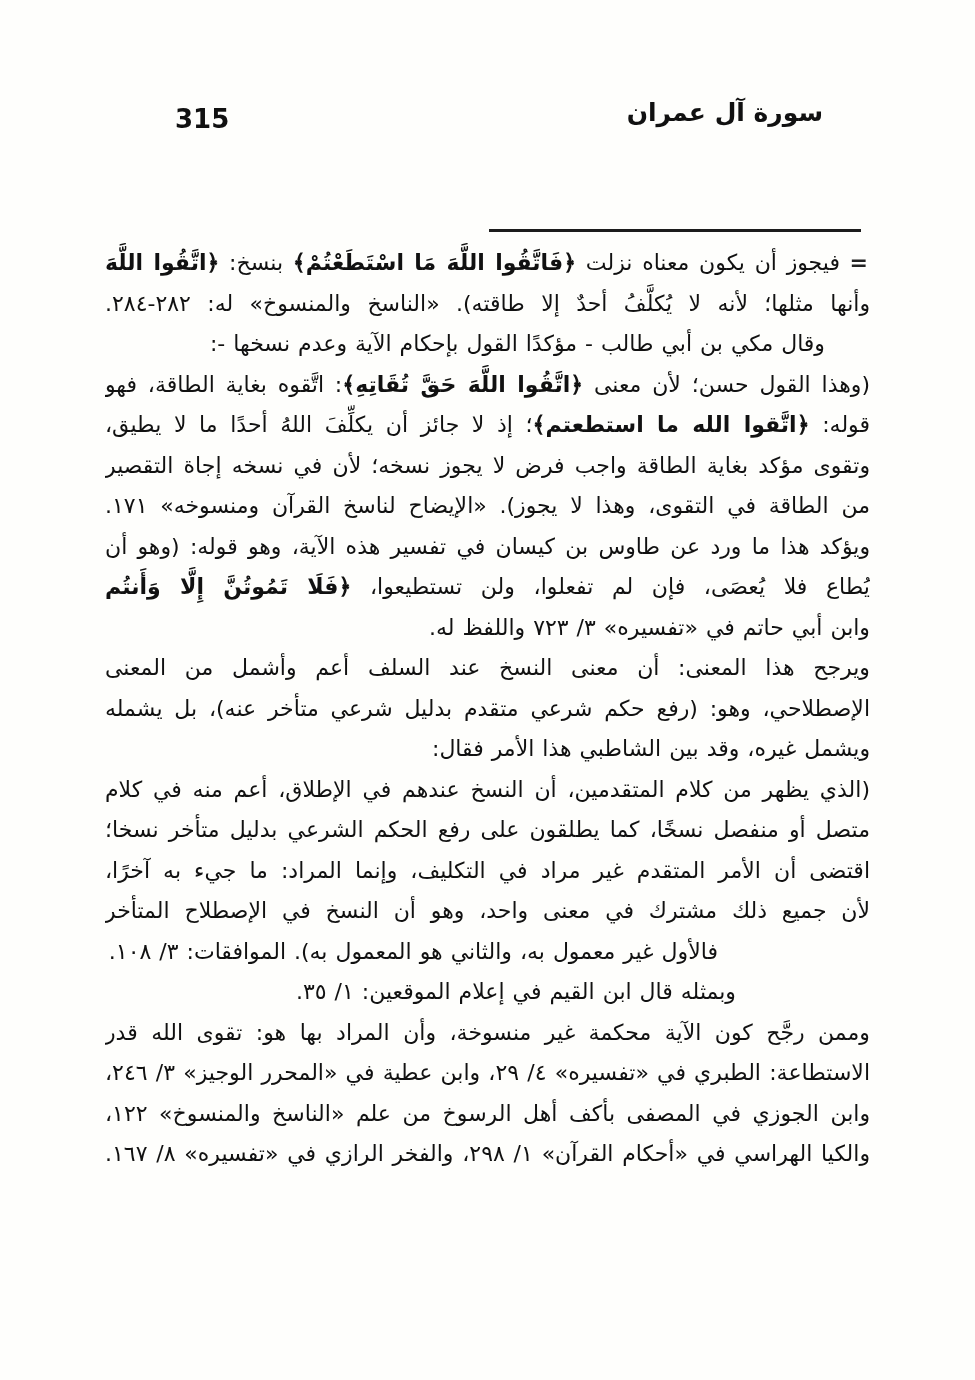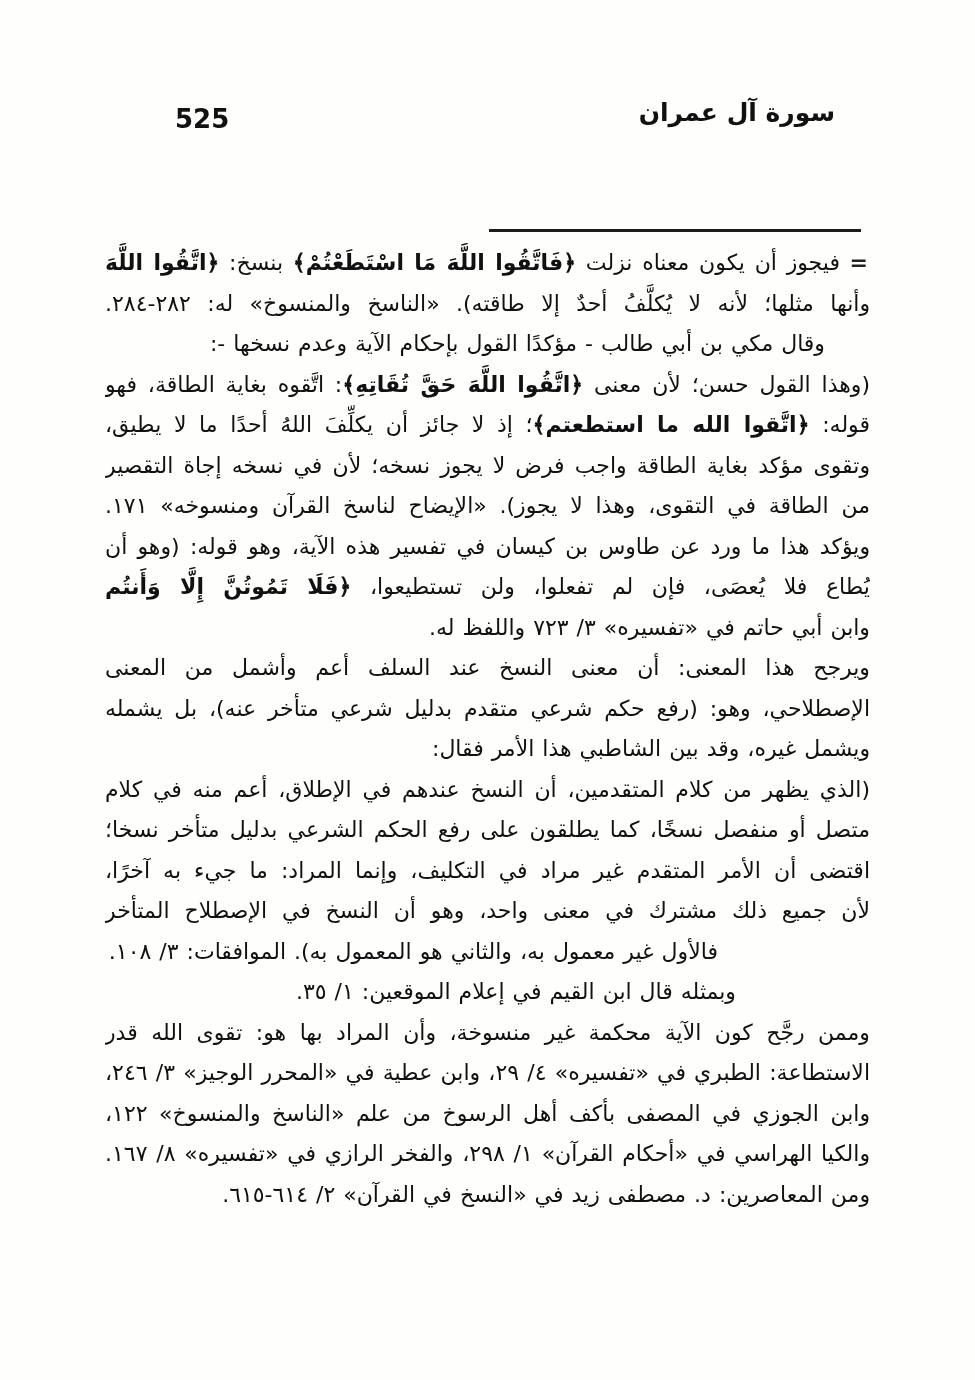--- a/index.html
+++ b/index.html
@@ -8,21 +8,21 @@
     width:975px;height:1380px;
     margin:0 auto;
     background:#fefefc;
     color:#111;
     font-family:"DejaVu Sans", sans-serif;
     direction:rtl;
     overflow:hidden;
   }
   
   .surah-title{
-    position:absolute;top:98px;right:140px;
+    position:absolute;top:98px;right:152px;
     font-size:25px;font-weight:700;letter-spacing:0;
   }
   .page-number{
     position:absolute;top:104px;left:175px;
     font-size:26px;font-weight:700;
   }
   
   .footnote-rule{
     position:absolute;top:229px;left:489px;
     width:372px;height:3px;background:#1c1c1c;
@@ -49,21 +49,21 @@
   .ind152{padding-right:152px;}
   .quran{font-weight:700;}
 </style>
 </head>
 <body>
 
 <div class="page">
 
   <div class="surah-title">سورة آل عمران</div>
 
-  <div class="page-number">525</div>
+  <div class="page-number">315</div>
 
   <div class="footnote-rule"></div>
 
   <div class="cont-marker">=</div>
 
   <div class="footnote-body">
     <div class="ln j pr28">فيجوز أن يكون معناه نزلت <span class="quran">﴿فَاتَّقُوا اللَّهَ مَا اسْتَطَعْتُمْ﴾</span> بنسخ: <span class="quran">﴿اتَّقُوا اللَّهَ حَقَّ تُقَاتِهِ﴾</span>،</div>
     <div class="ln j">وأنها مثلها؛ لأنه لا يُكلَّفُ أحدٌ إلا طاقته). «الناسخ والمنسوخ» له: ٢٨٢-٢٨٤.</div>
     <div class="ln ind45">وقال مكي بن أبي طالب - مؤكدًا القول بإحكام الآية وعدم نسخها -:</div>
     <div class="ln j">(وهذا القول حسن؛ لأن معنى <span class="quran">﴿اتَّقُوا اللَّهَ حَقَّ تُقَاتِهِ﴾</span>: اتَّقوه بغاية الطاقة، فهو</div>
@@ -79,16 +79,15 @@
     <div class="ln j">(الذي يظهر من كلام المتقدمين، أن النسخ عندهم في الإطلاق، أعم منه في كلام</div>
     <div class="ln j">متصل أو منفصل نسخًا، كما يطلقون على رفع الحكم الشرعي بدليل متأخر نسخا؛</div>
     <div class="ln j">اقتضى أن الأمر المتقدم غير مراد في التكليف، وإنما المراد: ما جيء به آخرًا،</div>
     <div class="ln j">لأن جميع ذلك مشترك في معنى واحد، وهو أن النسخ في الإصطلاح المتأخر</div>
     <div class="ln ind152">فالأول غير معمول به، والثاني هو المعمول به). الموافقات: ٣/ ١٠٨.</div>
     <div class="ln ind134">وبمثله قال ابن القيم في إعلام الموقعين: ١/ ٣٥.</div>
     <div class="ln j">وممن رجَّح كون الآية محكمة غير منسوخة، وأن المراد بها هو: تقوى الله قدر</div>
     <div class="ln j">الاستطاعة: الطبري في «تفسيره» ٤/ ٢٩، وابن عطية في «المحرر الوجيز» ٣/ ٢٤٦،</div>
     <div class="ln j">وابن الجوزي في المصفى بأكف أهل الرسوخ من علم «الناسخ والمنسوخ» ١٢٢،</div>
     <div class="ln j">والكيا الهراسي في «أحكام القرآن» ١/ ٢٩٨، والفخر الرازي في «تفسيره» ٨/ ١٦٧.</div>
-    <div class="ln">ومن المعاصرين: د. مصطفى زيد في «النسخ في القرآن» ٢/ ٦١٤-٦١٥.</div>
   </div>
 
 </div>
 
 </body></html>

